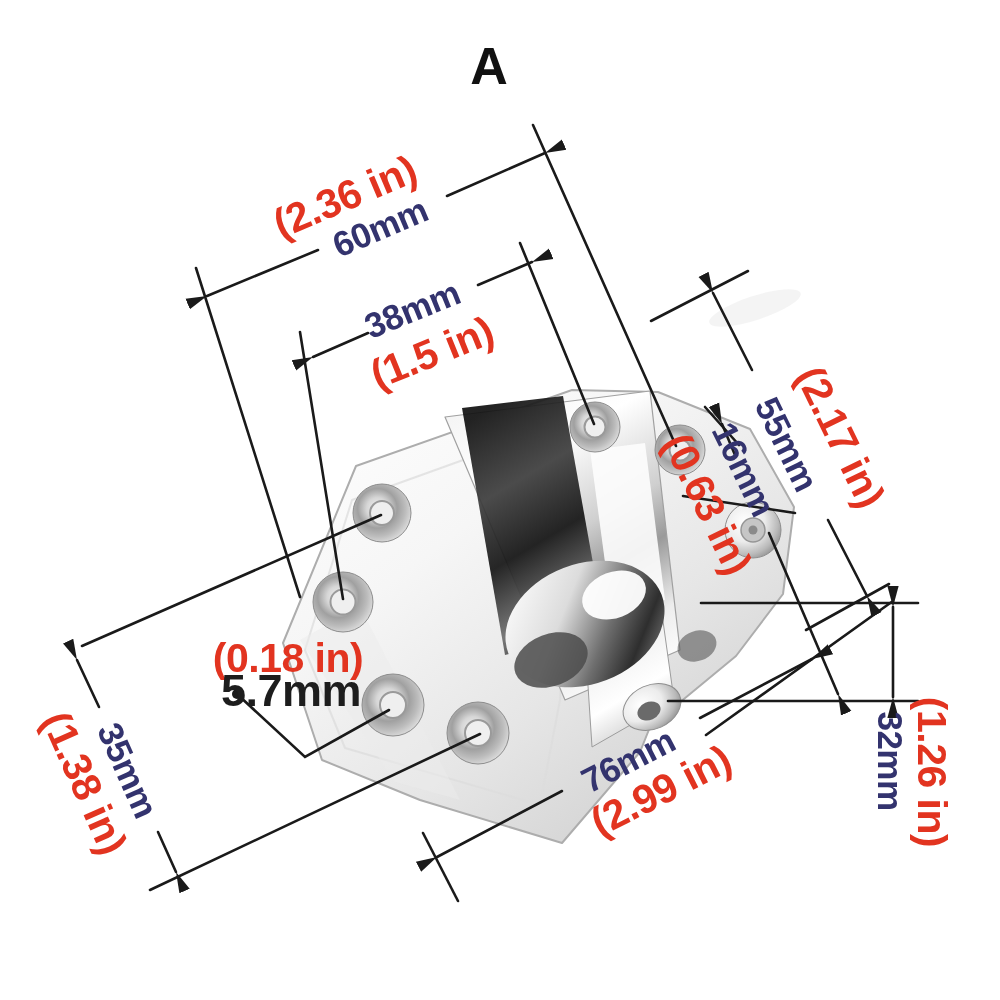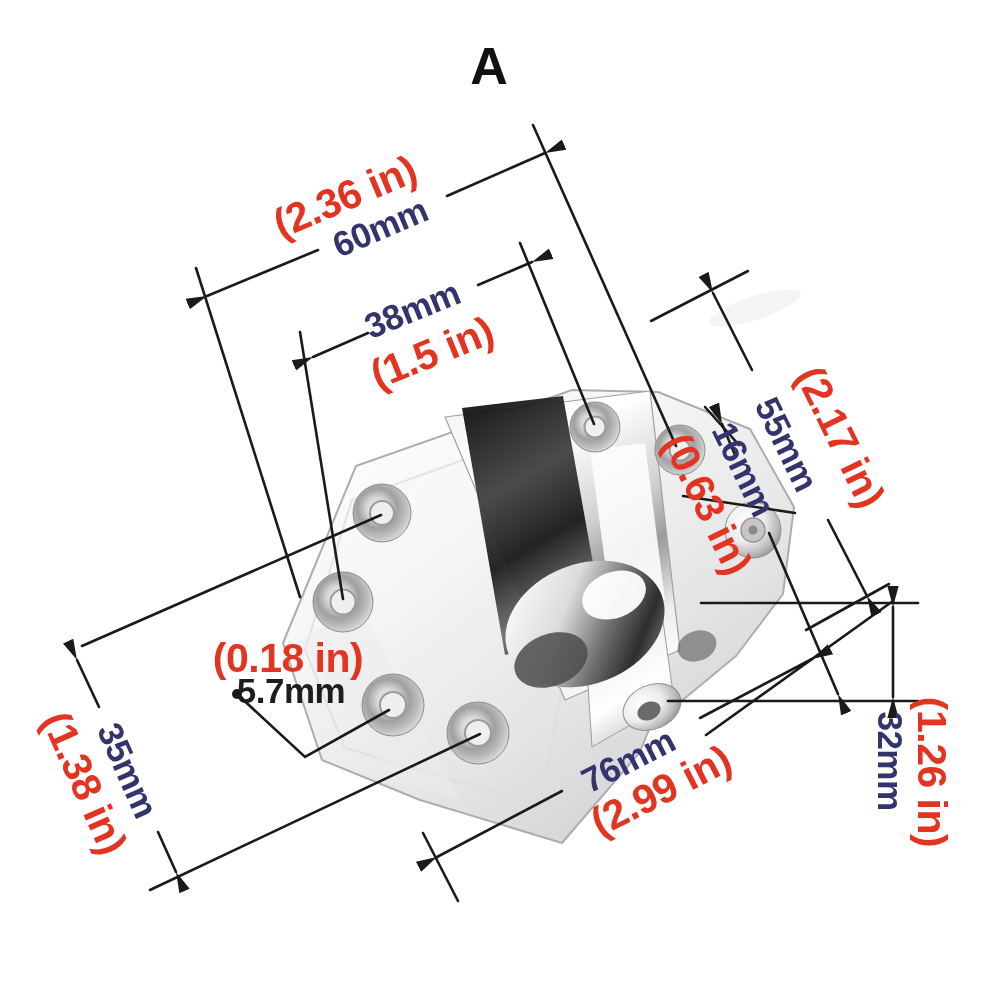--- a/index.html
+++ b/index.html
@@ -6,21 +6,21 @@
   #canvas{
     position:relative;width:1000px;height:1000px;background:#ffffff;overflow:hidden;
     font-family:"Liberation Sans",sans-serif;
   }
   #drawing{position:absolute;left:0;top:0;}
   .dim{
     position:absolute;white-space:nowrap;line-height:1;
     transform-origin:center;
   }
   .mm{font-size:35px;font-weight:700;color:#33336e;letter-spacing:-0.5px;}
-  .mm-dark{font-size:35px;font-weight:700;color:#1d1d1d;letter-spacing:-0.5px;}
+  .mm-dark{font-size:45px;font-weight:700;color:#1d1d1d;letter-spacing:-0.5px;}
   .in{font-size:41px;font-weight:800;color:#e23420;letter-spacing:-0.5px;}
   .fig{font-size:52px;font-weight:800;color:#111111;}
   .dimline{stroke:#1a1a1a;stroke-width:2.6;stroke-linecap:round;fill:none;}
 </style>
 </head>
 <body>
 
 <div id="canvas">
 
   <svg id="drawing" width="1000" height="1000" viewBox="0 0 1000 1000">

